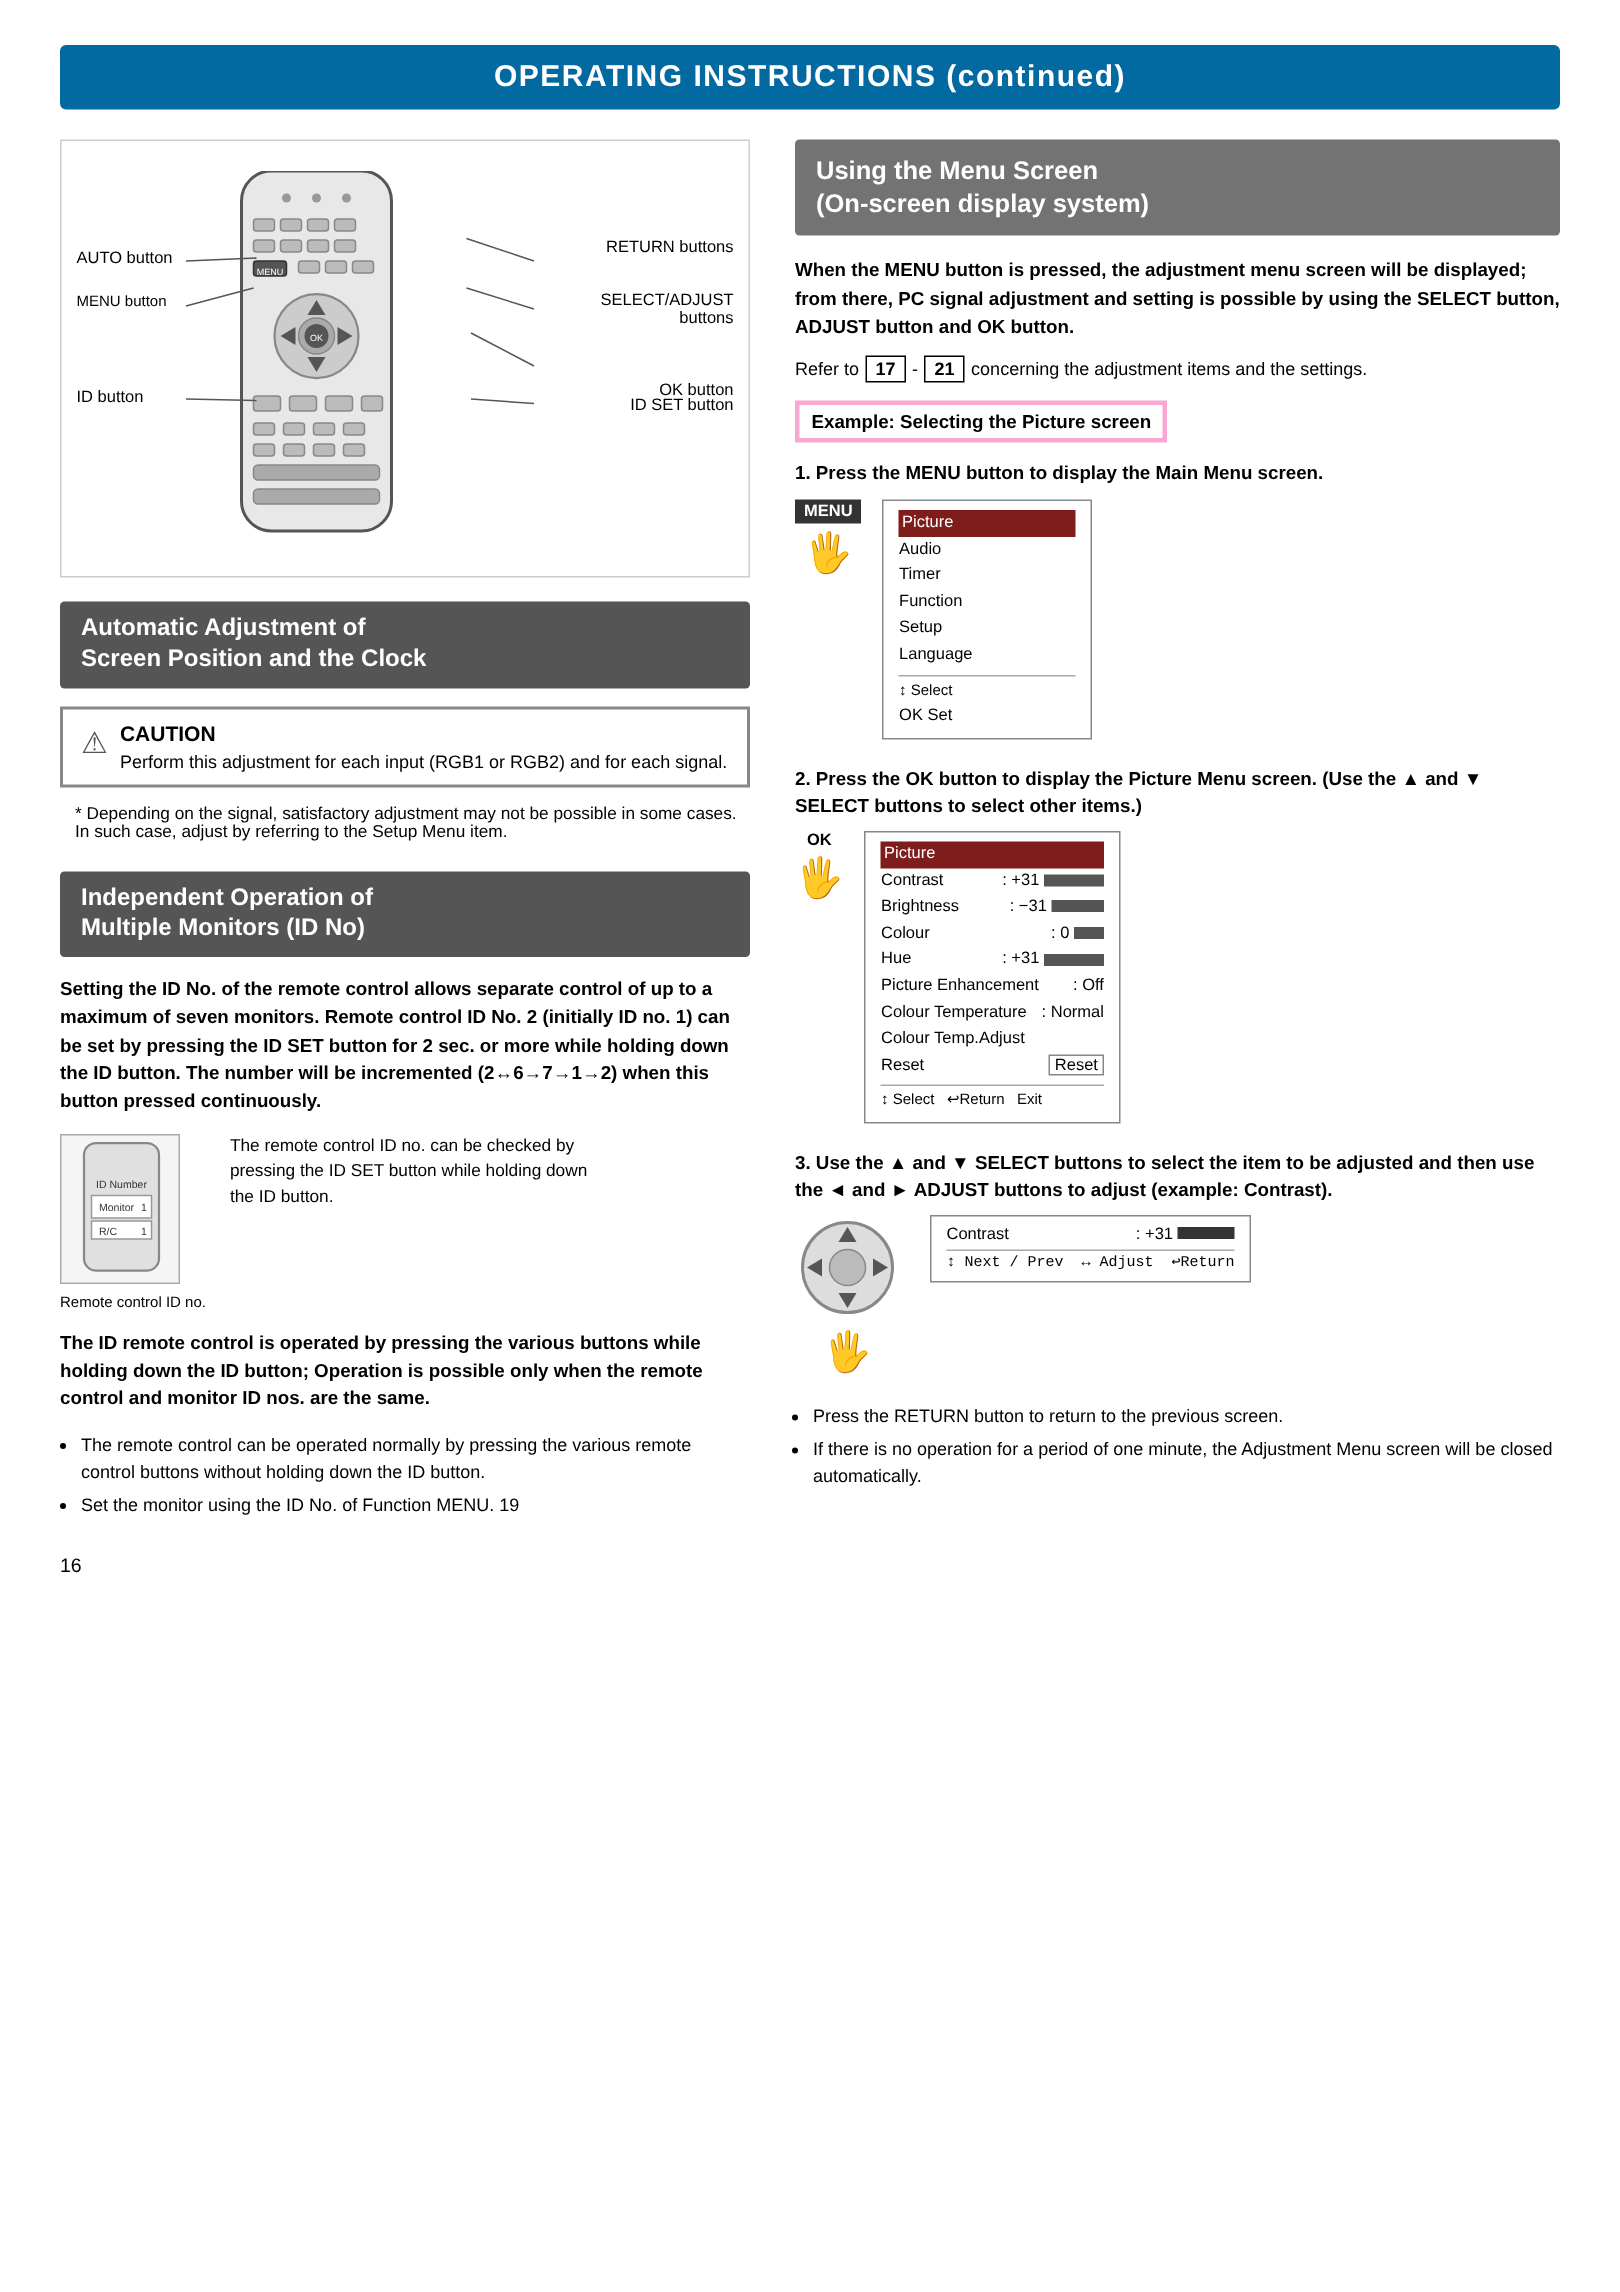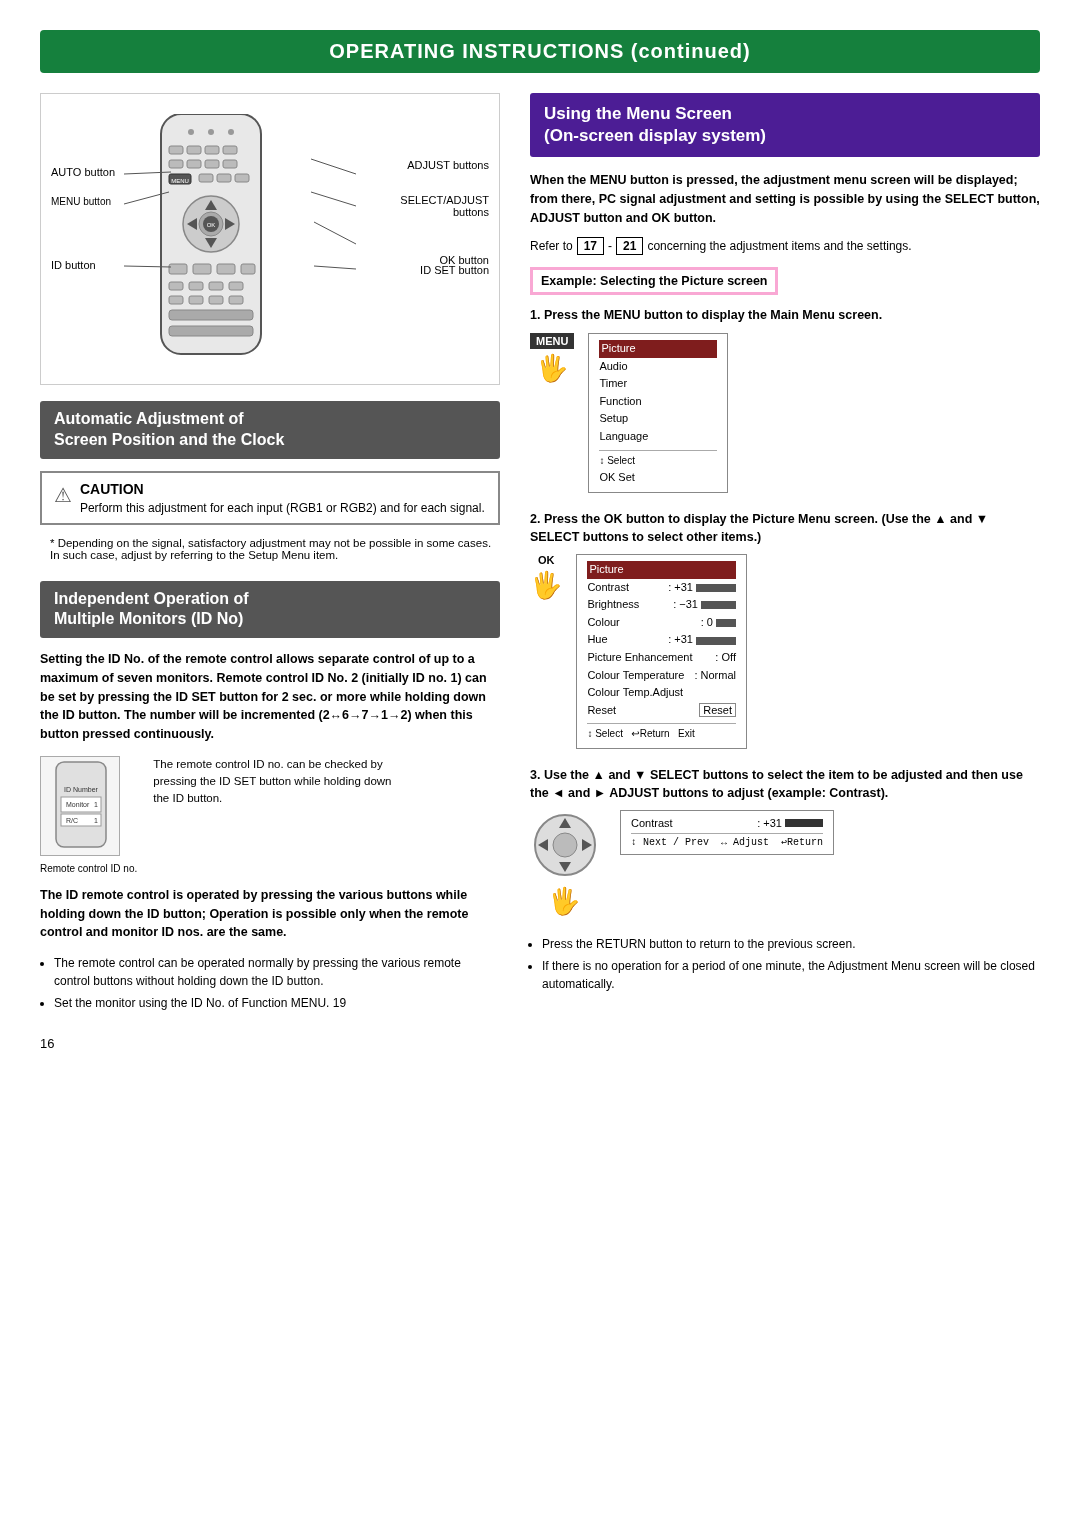--- a/index.html
+++ b/index.html
@@ -8,21 +8,21 @@
       min-height: 1528px;
       background: #fff;
       font-family: Arial, Helvetica, sans-serif;
       font-size: 13px;
       color: #000;
       padding: 30px 40px;
     }
 
     
     .header-banner {
-      background: #15803d;
+      background: #0369a1;
       color: #fff;
       text-align: center;
       padding: 10px 20px;
       font-size: 20px;
       font-weight: bold;
       letter-spacing: 1px;
       margin-bottom: 20px;
       border-radius: 4px;
     }
 
@@ -101,21 +101,21 @@
     }
 
     .footnote {
       font-size: 11.5px;
       margin-bottom: 10px;
       padding-left: 10px;
     }
 
     
     .menu-screen-header {
-      background: #4c1d95;
+      background: #737373;
       color: #fff;
       padding: 10px 14px;
       font-size: 17px;
       font-weight: bold;
       border-radius: 3px;
       margin-bottom: 14px;
       line-height: 1.3;
     }
 
     .intro-text {
@@ -363,21 +363,21 @@
         <svg style="position:absolute;top:0;left:0;width:100%;height:100%;pointer-events:none;">
           <line x1="73" y1="70" x2="120" y2="68" stroke="#555" stroke-width="1"></line>
           <line x1="73" y1="100" x2="118" y2="88" stroke="#555" stroke-width="1"></line>
           <line x1="73" y1="162" x2="120" y2="163" stroke="#555" stroke-width="1"></line>
           <line x1="305" y1="70" x2="260" y2="55" stroke="#555" stroke-width="1"></line>
           <line x1="305" y1="102" x2="260" y2="88" stroke="#555" stroke-width="1"></line>
           <line x1="305" y1="140" x2="263" y2="118" stroke="#555" stroke-width="1"></line>
           <line x1="305" y1="165" x2="263" y2="162" stroke="#555" stroke-width="1"></line>
         </svg>
 
-        <div style="position:absolute; right:0; top:55px; font-size:11px; text-align:right;">ADJUST buttons</div>
+        <div style="position:absolute; right:0; top:55px; font-size:11px; text-align:right;">RETURN buttons</div>
         <div style="position:absolute; right:0; top:90px; font-size:11px; text-align:right;">SELECT/ADJUST<br>buttons</div>
         <div style="position:absolute; right:0; top:130px; font-size:11px; text-align:right;margin-top:20px;">OK button</div>
         <div style="position:absolute; right:0; top:160px; font-size:11px; text-align:right;">ID SET button</div>
       </div>
     </div>
 
     <div class="section-header">
       <span style="white-space:pre-line;">Automatic Adjustment of
 Screen Position and the Clock</span>
     </div>

